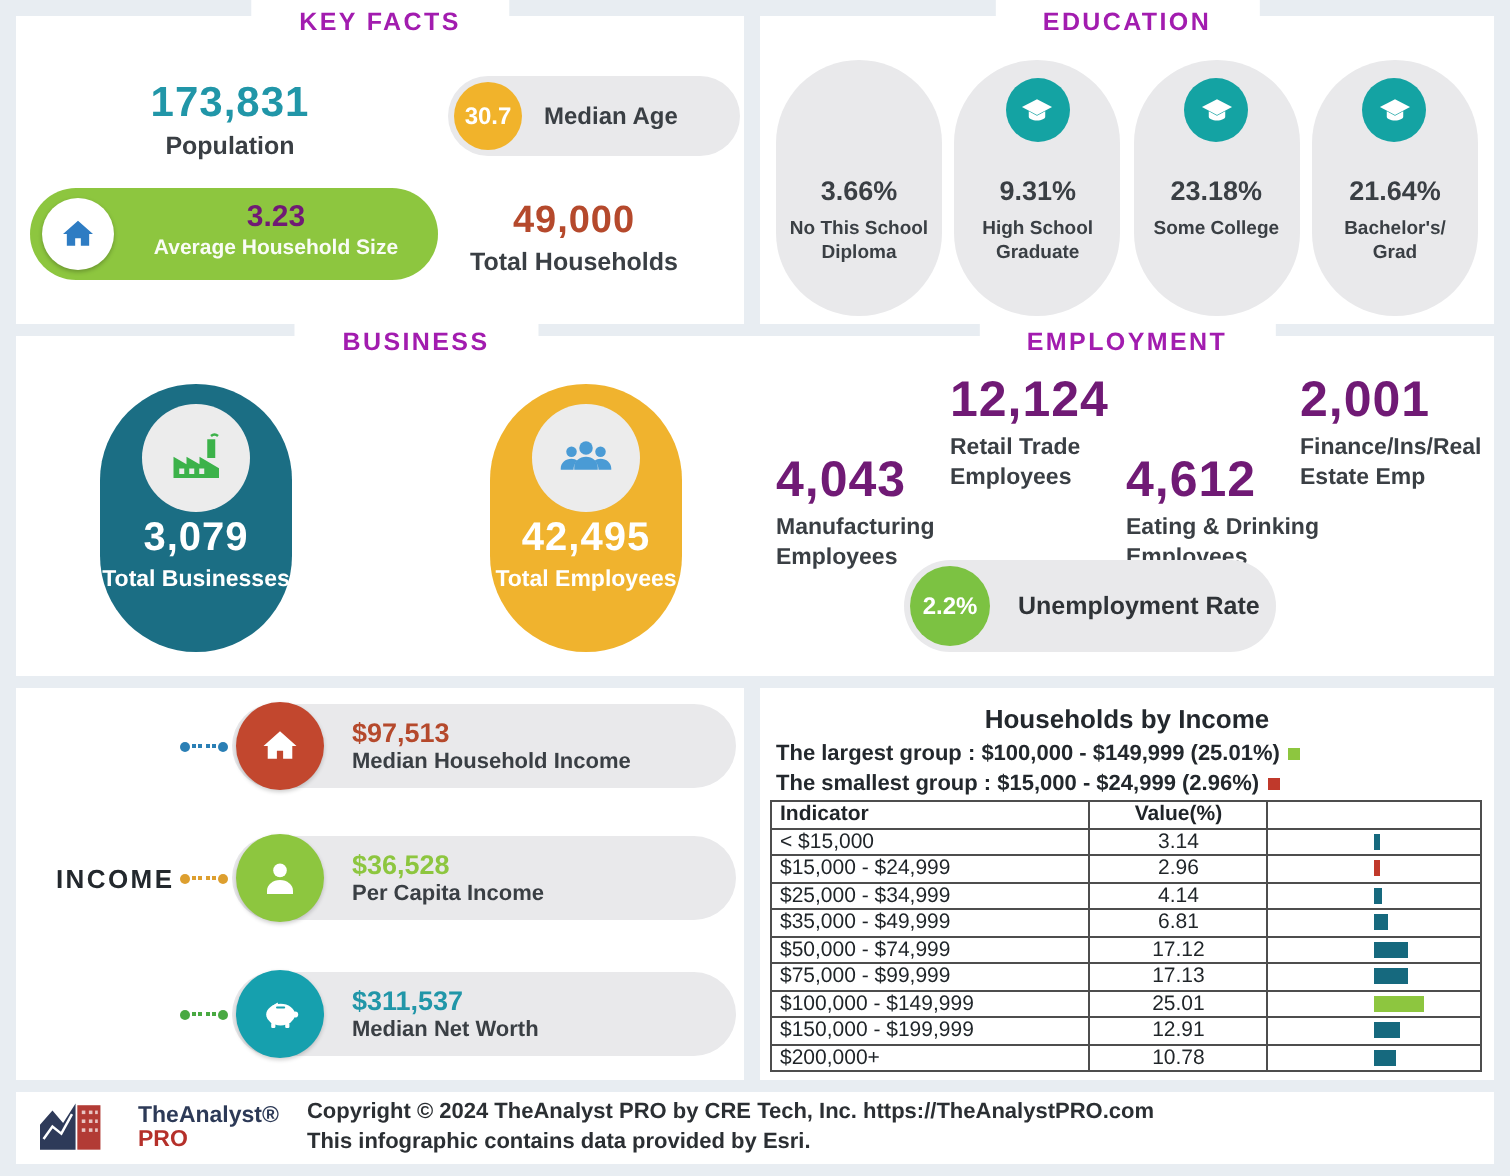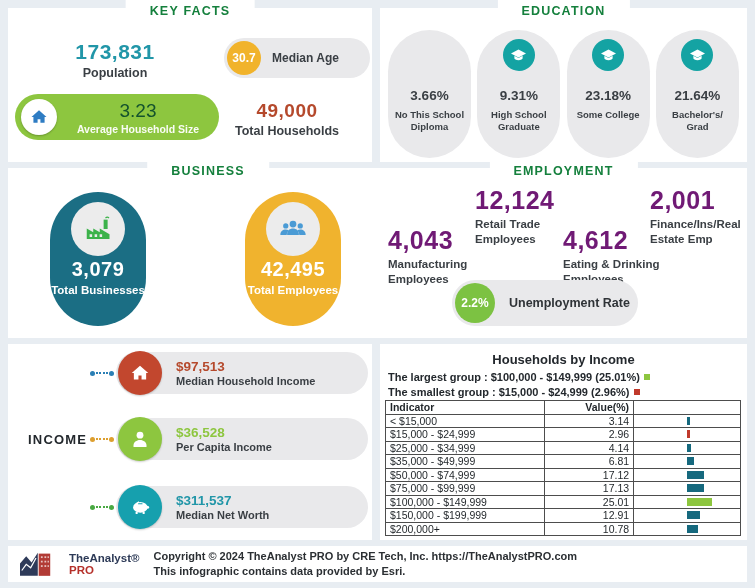--- a/index.html
+++ b/index.html
@@ -10,41 +10,41 @@
   .card-education  { left:380px; top:8px;   width:367px; height:154px; }
   .card-business   { left:8px;   top:168px; width:400px; height:170px; }
   .card-employment { left:380px; top:168px; width:367px; height:170px; }
   .card-income     { left:8px;   top:344px; width:364px; height:196px; }
   .card-households { left:380px; top:344px; width:367px; height:196px; }
   .footer          { left:8px;   top:546px; width:739px; height:36px; position:absolute; background:#fff;
                      display:flex; align-items:center; padding-left:12px; }
 
   .sec-title { position:absolute; top:-8px; left:50%; transform:translateX(-50%);
                background:#fff; padding:4px 24px; font-size:12.5px; font-weight:bold;
-               letter-spacing:1.2px; color:#15803d; white-space:nowrap; }
+               letter-spacing:1.2px; color:#a21caf; white-space:nowrap; }
 
   
   .population { position:absolute; left:32px; top:32px; width:150px; text-align:center; }
   .big-num { font-size:21px; font-weight:800; letter-spacing:.5px; }
   .num-label { font-size:12.5px; font-weight:bold; color:#3a3f44; margin-top:2px; }
   .teal-txt { color:#2196a8; }
   .rust-txt { color:#b5492c; }
   .median-pill { position:absolute; left:216px; top:30px; width:146px; height:40px;
                  background:#e9e9eb; border-radius:20px; display:flex; align-items:center; }
   .median-circle { width:34px; height:34px; border-radius:50%; background:#f1b32b; color:#fff;
                    font-size:12px; font-weight:bold; display:flex; align-items:center; justify-content:center;
                    margin-left:3px; flex:none; }
   .median-label { font-size:12px; font-weight:bold; color:#3a3f44; margin-left:11px; }
   .ahs-pill { position:absolute; left:7px; top:86px; width:204px; height:46px; background:#8dc63f;
               border-radius:23px; }
   .ahs-circle { position:absolute; left:6px; top:50%; transform:translateY(-50%); width:36px; height:36px;
                 border-radius:50%; background:#fff; box-shadow:0 1px 2px rgba(0,0,0,.25);
                 display:flex; align-items:center; justify-content:center; }
   .ahs-text { margin-left:48px; text-align:center; padding-top:6px; width:150px; }
-  .ahs-value { color:#14532d; font-size:19px; font-weight:400; }
+  .ahs-value { color:#701a75; font-size:15px; font-weight:700; }
   .ahs-label { color:rgba(255,255,255,.95); font-size:10.5px; font-weight:bold; margin-top:1px; }
   .tot-house { position:absolute; left:219px; top:92px; width:120px; text-align:center; }
   .tot-house .big-num { font-size:19px; }
 
   
   .edu-row { position:absolute; left:0; top:22px; width:100%; display:flex;
              justify-content:space-between; padding:0 8px; }
   .edu-oval { position:relative; width:83px; height:128px; background:#e9e9eb; border-radius:46px;
               text-align:center; }
   .edu-icon { position:absolute; top:9px; left:50%; transform:translateX(-50%); width:32px; height:32px;
@@ -105,21 +105,21 @@
   .hh-legend { position:absolute; left:8px; font-size:11px; font-weight:800; color:#23282d;
                display:flex; align-items:center; }
   .hh-leg1 { top:27px; } .hh-leg2 { top:42px; }
   .sq { width:6px; height:6px; margin-left:4px; display:inline-block; }
   .sq-green { background:#8dc63f; } .sq-red { background:#c0392b; }
   table.hh-table { position:absolute; left:5px; top:56px; width:356px; border-collapse:collapse;
                    font-size:10.5px; color:#1f2428; table-layout:fixed; }
   .hh-table th, .hh-table td { border:1px solid #4d4d4d; padding:0 4px; height:13.5px; }
   .hh-table th { font-weight:bold; }
   .col-ind { width:158px; text-align:left; }
-  .col-val { width:88px; text-align:right; }
+  .col-val { width:88px; text-align:center; }
   .col-bar { width:106px; }
   .hh-bar-wrap { padding-left:49px; }
   .hh-bar { height:8px; width:0; }
 
   
   .brand { margin-left:17px; line-height:1.05; }
   .brand-top { font-size:11.5px; font-weight:800; color:#2d3a57; }
   .brand-bottom { font-size:11.5px; font-weight:800; color:#b5302a; }
   .copyright { margin-left:14px; font-size:11px; font-weight:bold; color:#2b2f33; line-height:1.4; }
 </style>

